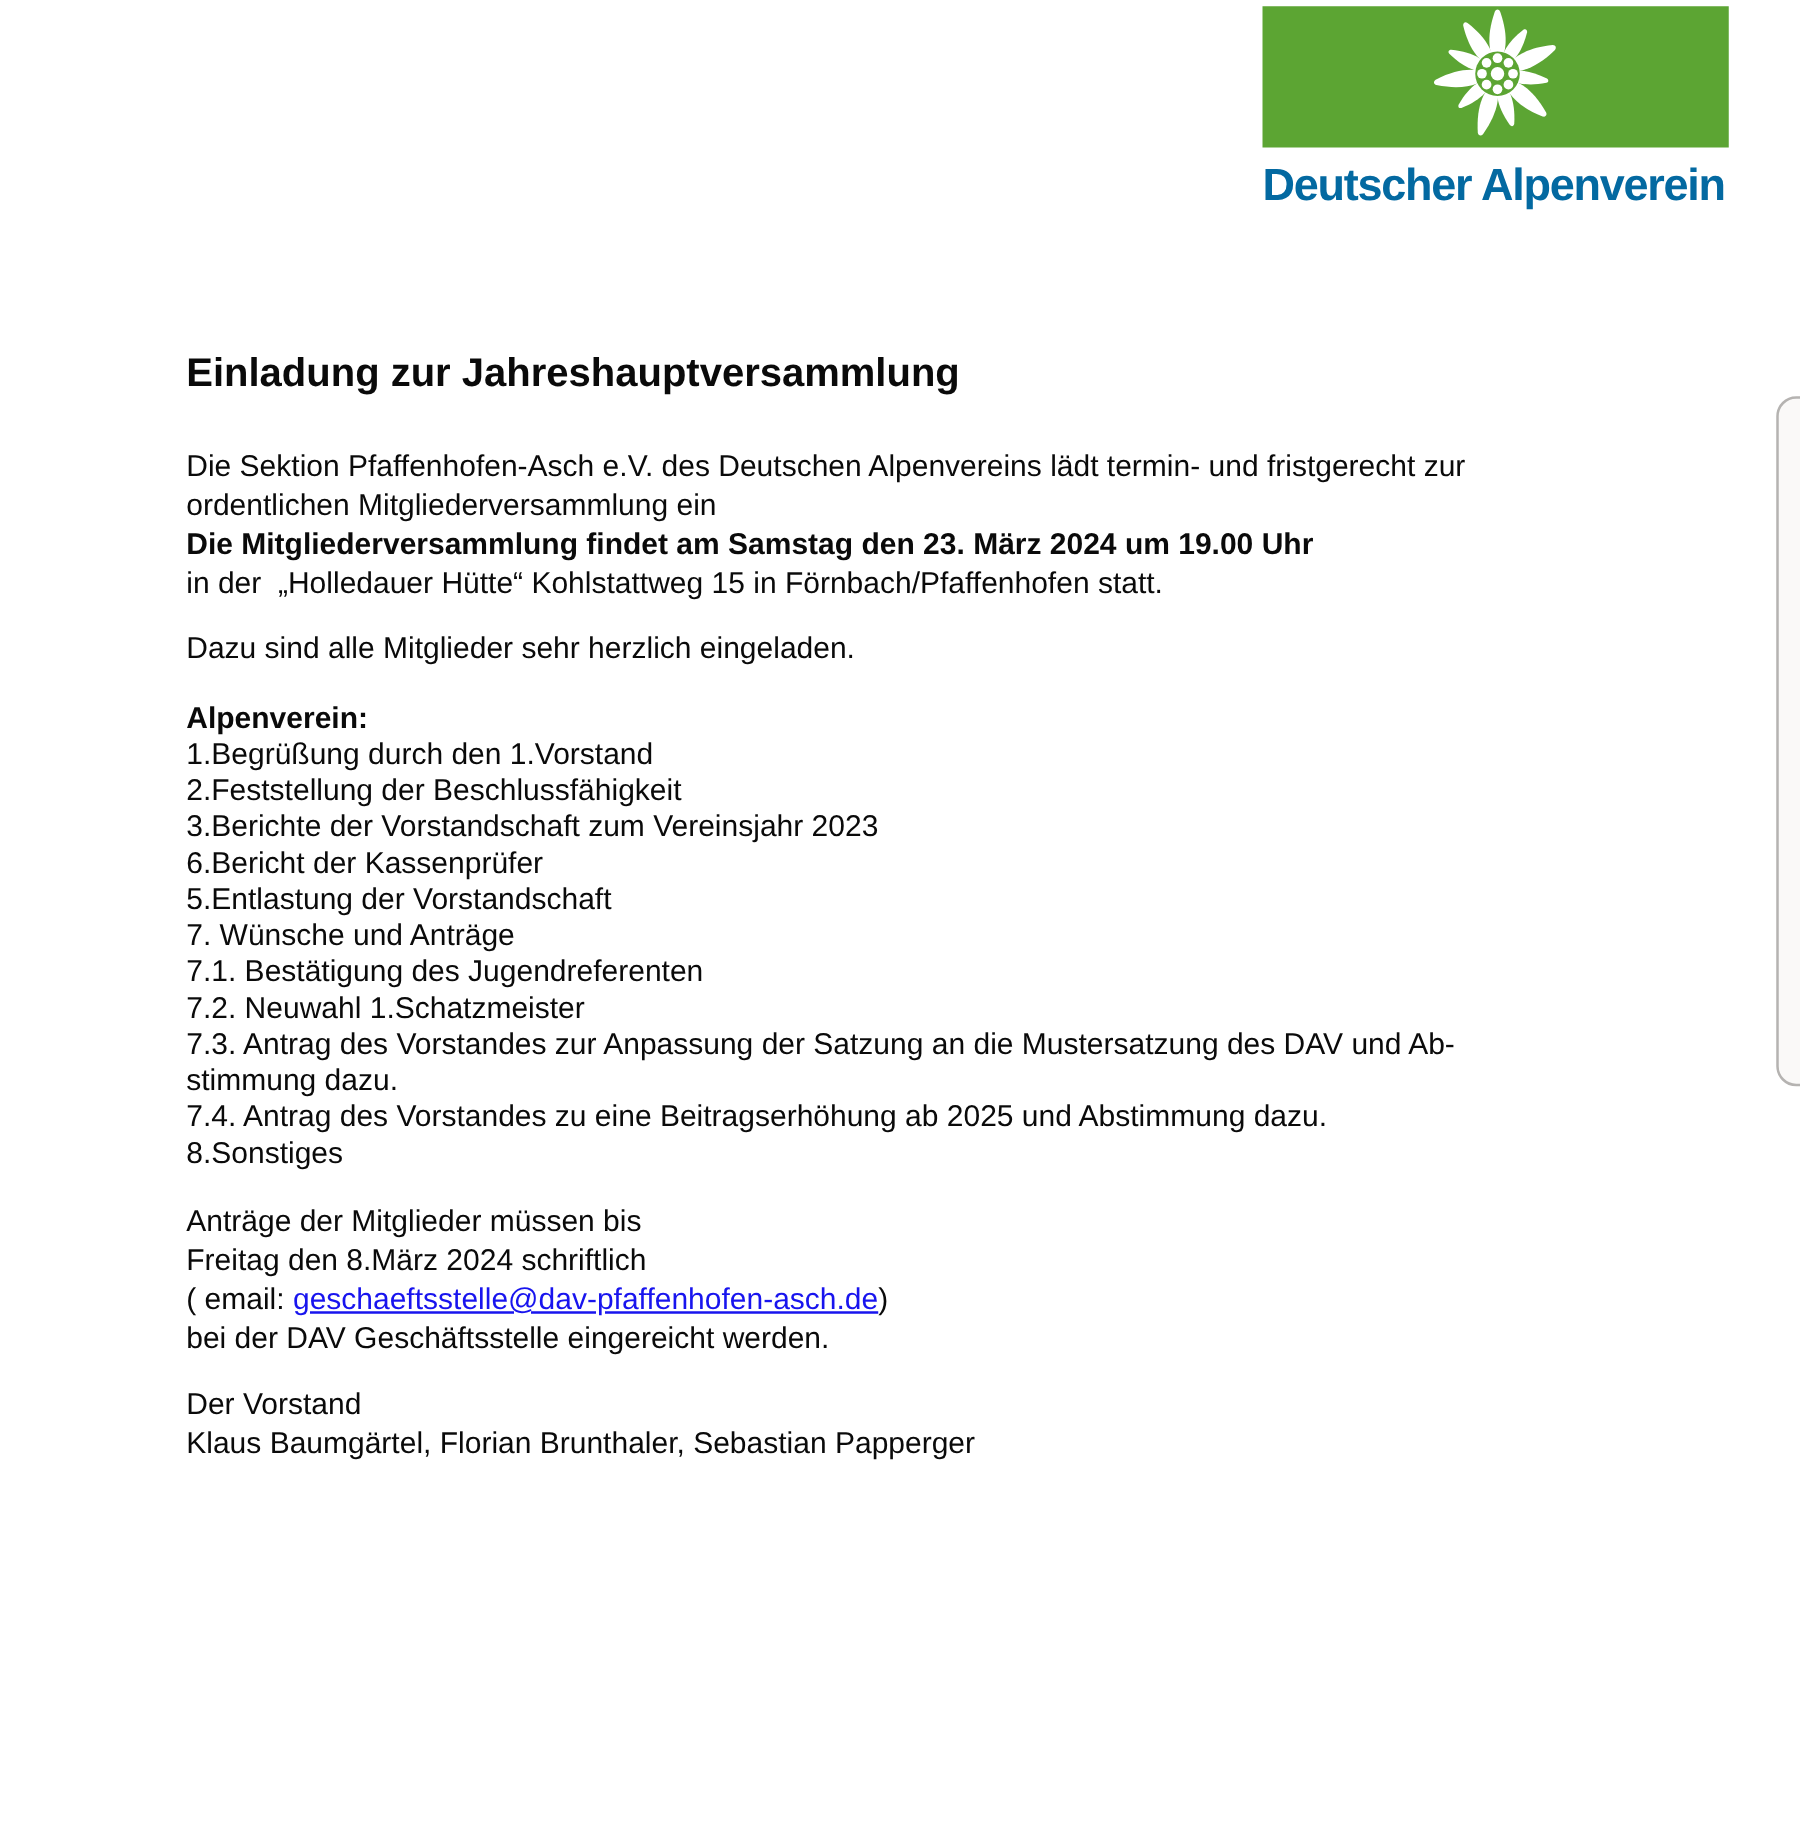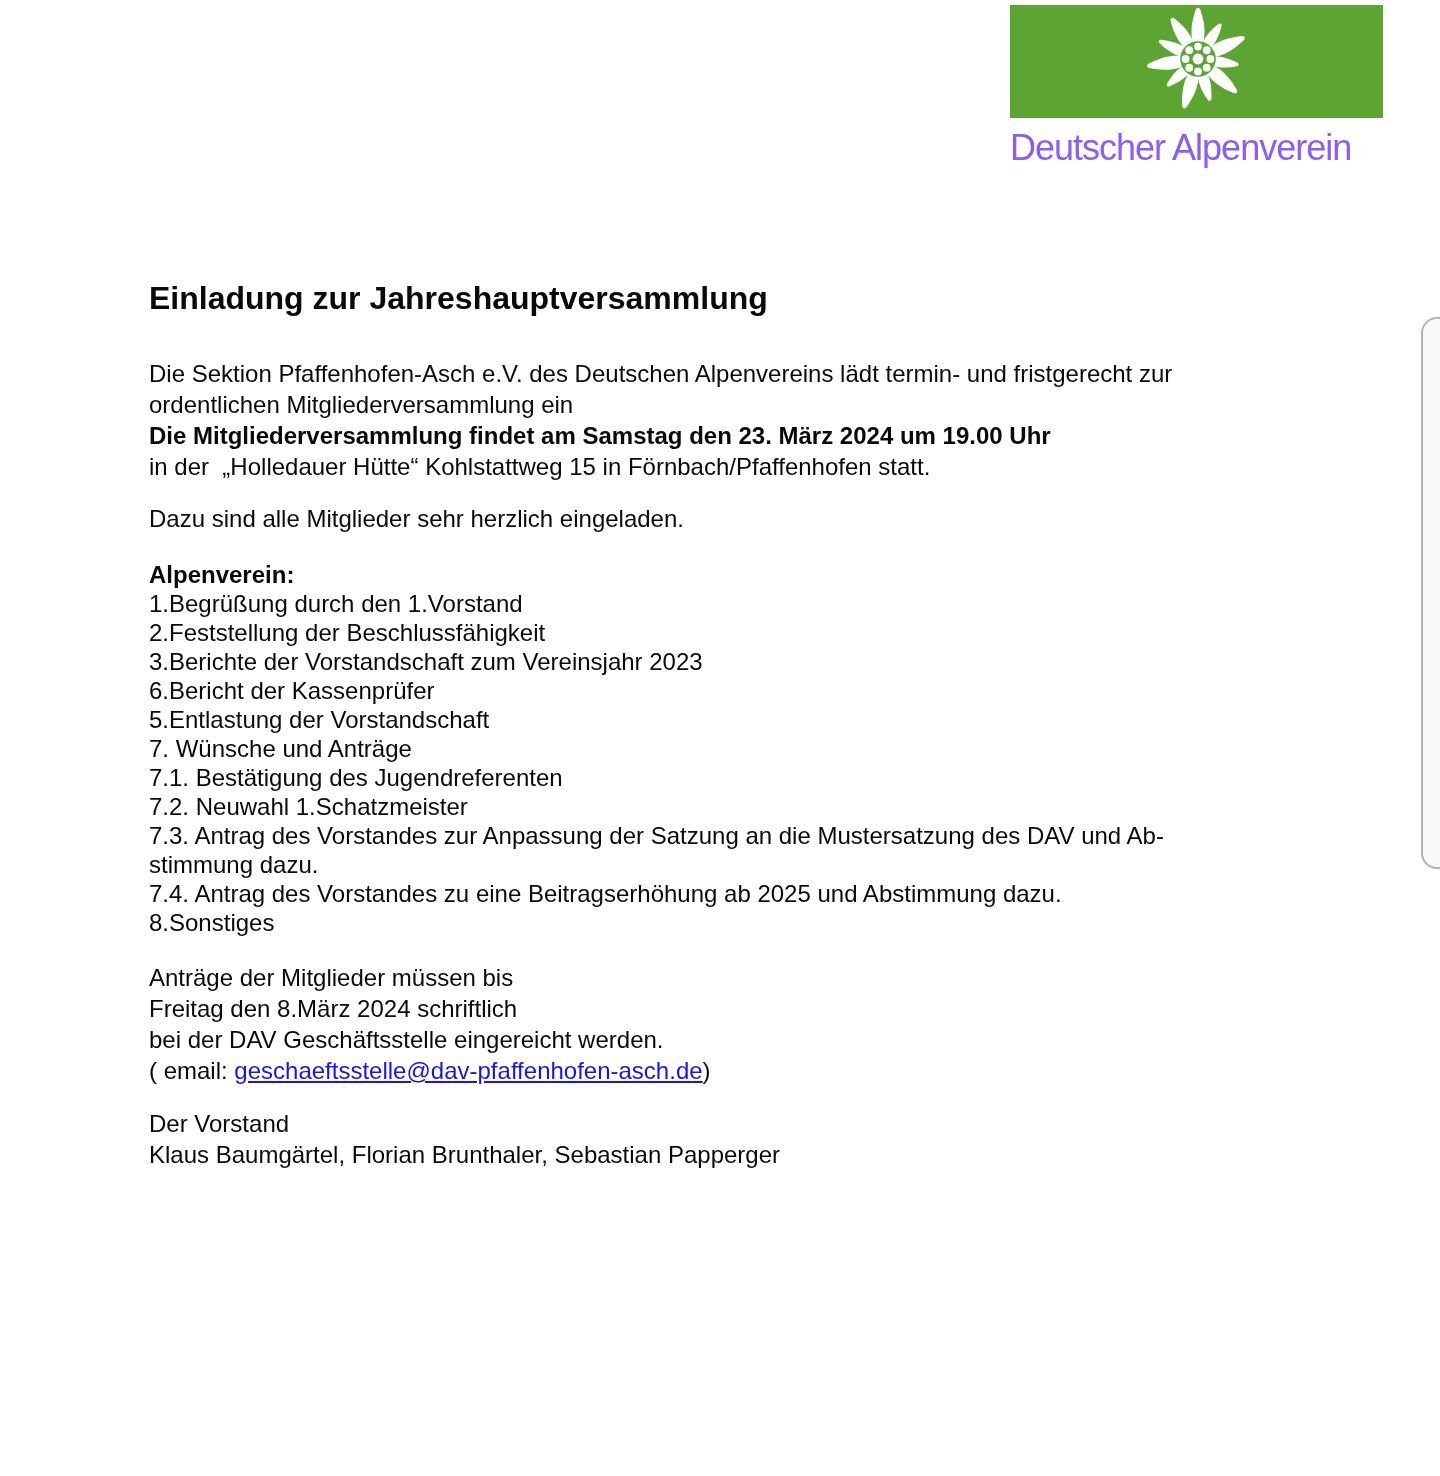--- a/index.html
+++ b/index.html
@@ -44,26 +44,26 @@
     font-size: 104px;
     line-height: 104px;
     letter-spacing: 2px;
     margin-left: 8px;
     margin-top: -6px;
     -webkit-text-stroke: 2.5px #ffffff;
     transform: scaleY(1.04);
   }
   .logo-sub {
     margin-top: 9px;
-    font-weight: normal;
+    font-weight: bold;
     font-size: 36px;
     letter-spacing: -1px;
     white-space: nowrap;
     text-align: left;
-    color: #8b5cf6;
+    color: #0369a1;
   }
 
   
   .content {
     position: absolute;
     top: 280px;
     left: 149px;
     width: 1142px;
     font-size: 24px;
     color: #0a0a0a;
@@ -164,22 +164,22 @@
     <div>7.2. Neuwahl 1.Schatzmeister</div>
     <div>7.3. Antrag des Vorstandes zur Anpassung der Satzung an die Mustersatzung des DAV und Ab-</div>
     <div>stimmung dazu.</div>
     <div>7.4. Antrag des Vorstandes zu eine Beitragserhöhung ab 2025 und Abstimmung dazu.</div>
     <div>8.Sonstiges</div>
   </div>
 
   <div class="p31 gap-dl">
     <div>Anträge der Mitglieder müssen bis</div>
     <div>Freitag den 8.März 2024 schriftlich</div>
+    <div><span class="keep-spaces">( email: </span><a class="email-link">geschaeftsstelle@dav-pfaffenhofen-asch.de</a><span>)</span></div>
     <div>bei der DAV Geschäftsstelle eingereicht werden.</div>
-    <div><span class="keep-spaces">( email: </span><a class="email-link">geschaeftsstelle@dav-pfaffenhofen-asch.de</a><span>)</span></div>
   </div>
 
   <div class="p31 gap-sig">
     <div>Der Vorstand</div>
     <div>Klaus Baumgärtel, Florian Brunthaler, Sebastian Papperger</div>
   </div>
 
 </div>
 
 <div class="scroll-pill"></div>

